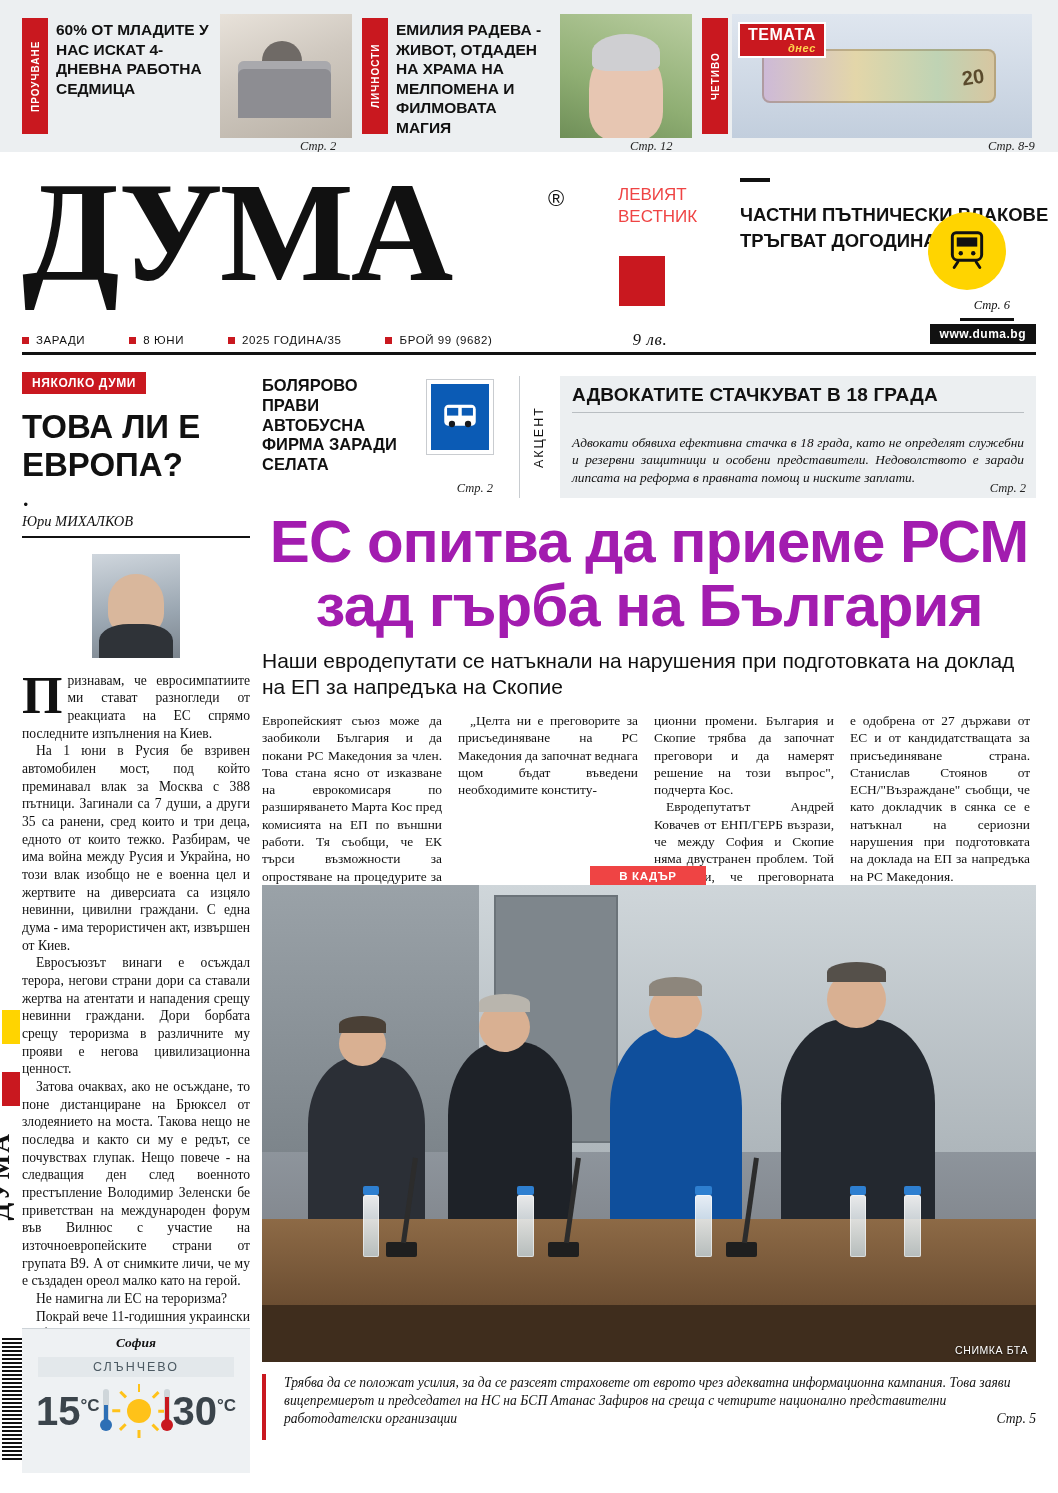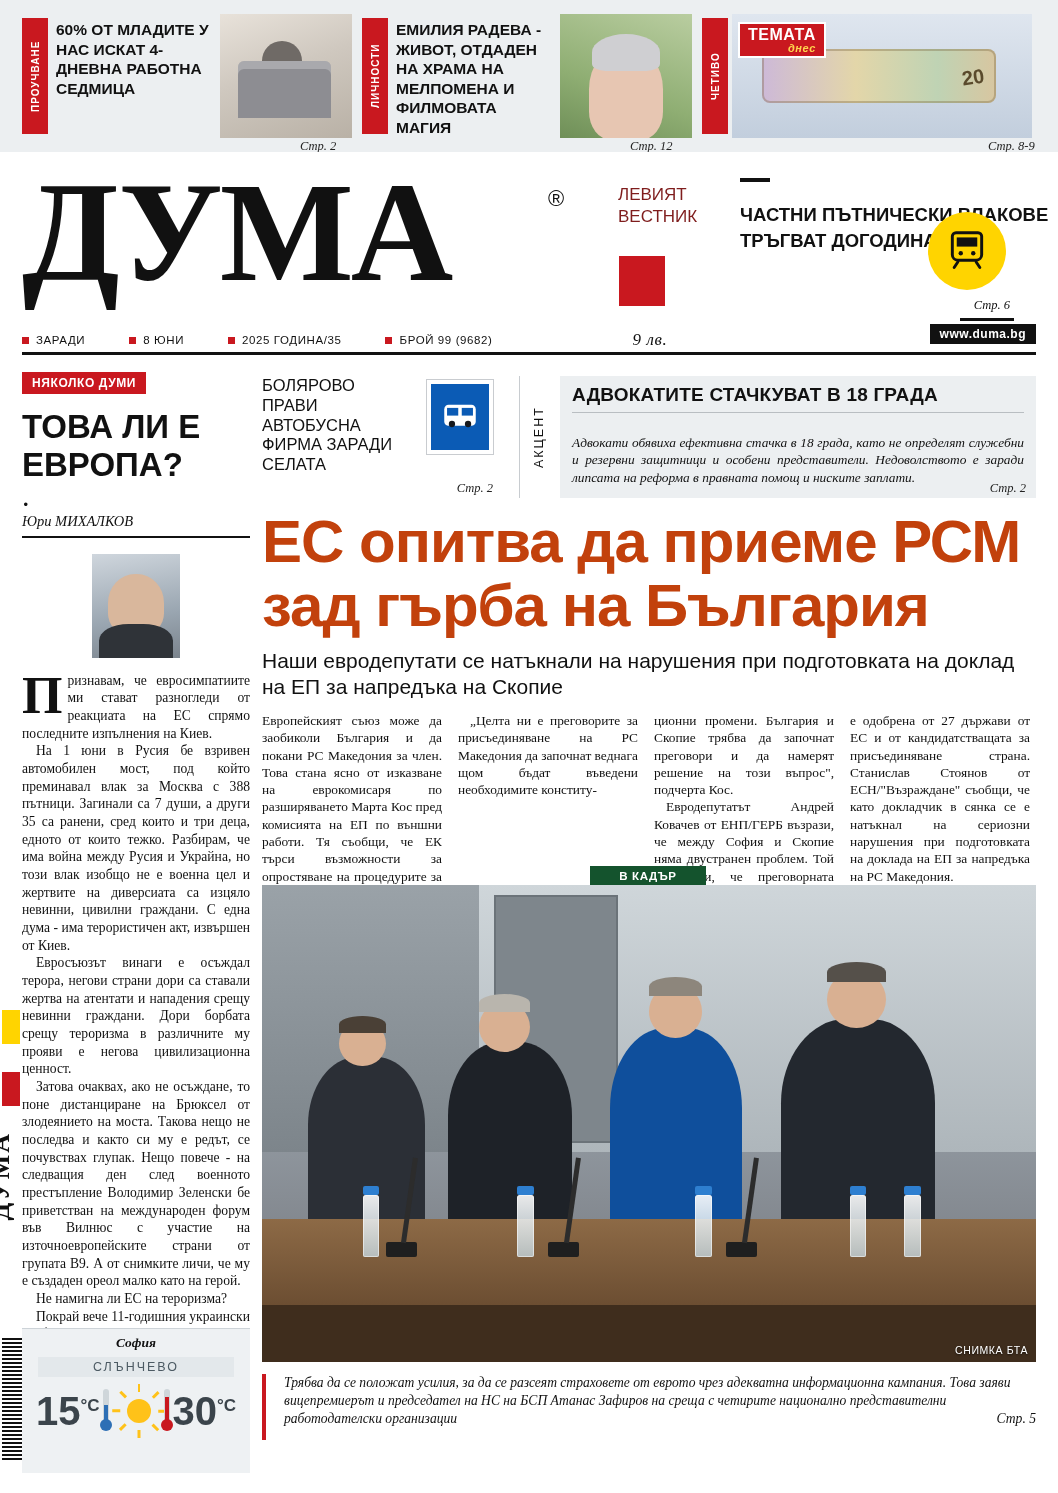--- a/index.html
+++ b/index.html
@@ -120,21 +120,21 @@
     position:absolute; left:548px; top:34px;
     font-size:22px; font-family:"Liberation Sans", sans-serif; color:#111;
   }
   .logo-sq {
     position:absolute; left:619px; top:104px; width:46px; height:50px;
     background:#c9181f;
   }
   .levi {
     position:absolute; left:618px; top:32px;
     font-family:"Liberation Sans", sans-serif;
-    font-size:17px; font-weight:normal; line-height:1.28; color:#7f1d1d;
+    font-size:17px; font-weight:normal; line-height:1.28; color:#ef4444;
   }
   .rule-small {
     position:absolute; left:740px; top:26px; width:30px; height:4px; background:#111;
   }
   .promo {
     position:absolute; left:740px; top:50px;
     font-family:"Liberation Sans", sans-serif;
     font-weight:bold; font-size:18.5px; line-height:1.42; color:#111;
     text-transform:uppercase;
   }
@@ -285,21 +285,21 @@
     font-family:"Liberation Sans", sans-serif; font-size:8px; color:#111;
     text-align:center; pointer-events:none;
   }
 
   
   .box-bus {
     position:absolute; left:262px; top:376px; width:258px; height:122px;
     border-right:1px solid #c8ccd0;
   }
   .box-bus .hl{
-    font-family:"Liberation Sans", sans-serif; font-weight:normal;
+    font-family:"Liberation Sans", sans-serif; font-weight:bold;
     font-size:16.5px; line-height:1.2; text-transform:uppercase; width:150px;
   }
   .bus-sign{
     position:absolute; right:26px; top:4px; width:66px; height:74px;
     background:#0b5bb5; border:4px solid #fff; outline:1px solid #c9ccd0;
     display:flex; align-items:center; justify-content:center;
   }
   .bus-sign svg{ width:42px; height:42px; }
   .box-bus .strp{ position:absolute; right:26px; bottom:2px; left:auto; }
 
@@ -325,21 +325,21 @@
     font-family:"Liberation Serif", serif; font-style:italic;
     font-size:13.4px; line-height:1.30; text-align:justify;
   }
   .akcent-box .strp{ position:absolute; right:10px; bottom:2px; left:auto; }
 
   
   .main-head {
     position:absolute; left:262px; top:510px; width:774px;
     font-family:"Liberation Sans", sans-serif;
     font-weight:bold; font-size:60px; line-height:1.06;
-    letter-spacing:-1px; color:#c2410c;
+    letter-spacing:-1px; color:#a21caf;text-align:center;
   }
   .main-sub {
     position:absolute; left:262px; top:648px; width:774px;
     font-family:"Liberation Sans", sans-serif;
     font-size:21px; line-height:1.26; color:#111;
   }
 
   
   .cols {
     position:absolute; left:262px; top:712px; width:774px; height:150px;
@@ -350,21 +350,21 @@
     font-family:"Liberation Serif", serif;
     font-size:13.4px; line-height:1.29; text-align:justify;
   }
   .cols .col p { margin:0; text-indent:12px; }
   .cols .col p.first { text-indent:0; }
   .col-strp { text-align:right; font-style:italic; font-size:12.5px; margin-top:2px; }
 
   
   .kadr {
     position:absolute; left:590px; top:866px; width:116px; height:19px;
-    background:#14532d; color:#fff;
+    background:#ef4444; color:#fff;
     font-family:"Liberation Sans", sans-serif; font-weight:bold; font-size:11.5px;
     letter-spacing:.6px; display:flex; align-items:center; justify-content:center;
   }
   .photo {
     position:absolute; left:262px; top:885px; width:774px; height:477px;
     overflow:hidden;
     background:linear-gradient(180deg,#b9c0c6 0%,#9aa3ab 38%,#6f7177 100%);
   }
   .ph-wall{ position:absolute; left:0; top:0; width:100%; height:56%;
     background:linear-gradient(180deg,#cfd6da 0%,#aeb6bb 100%); }

